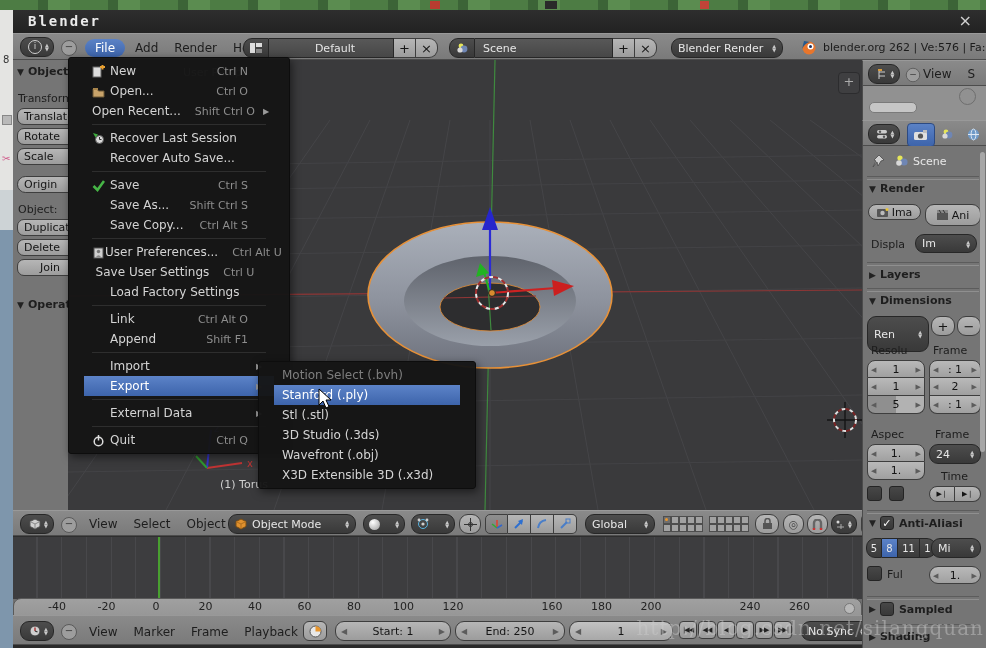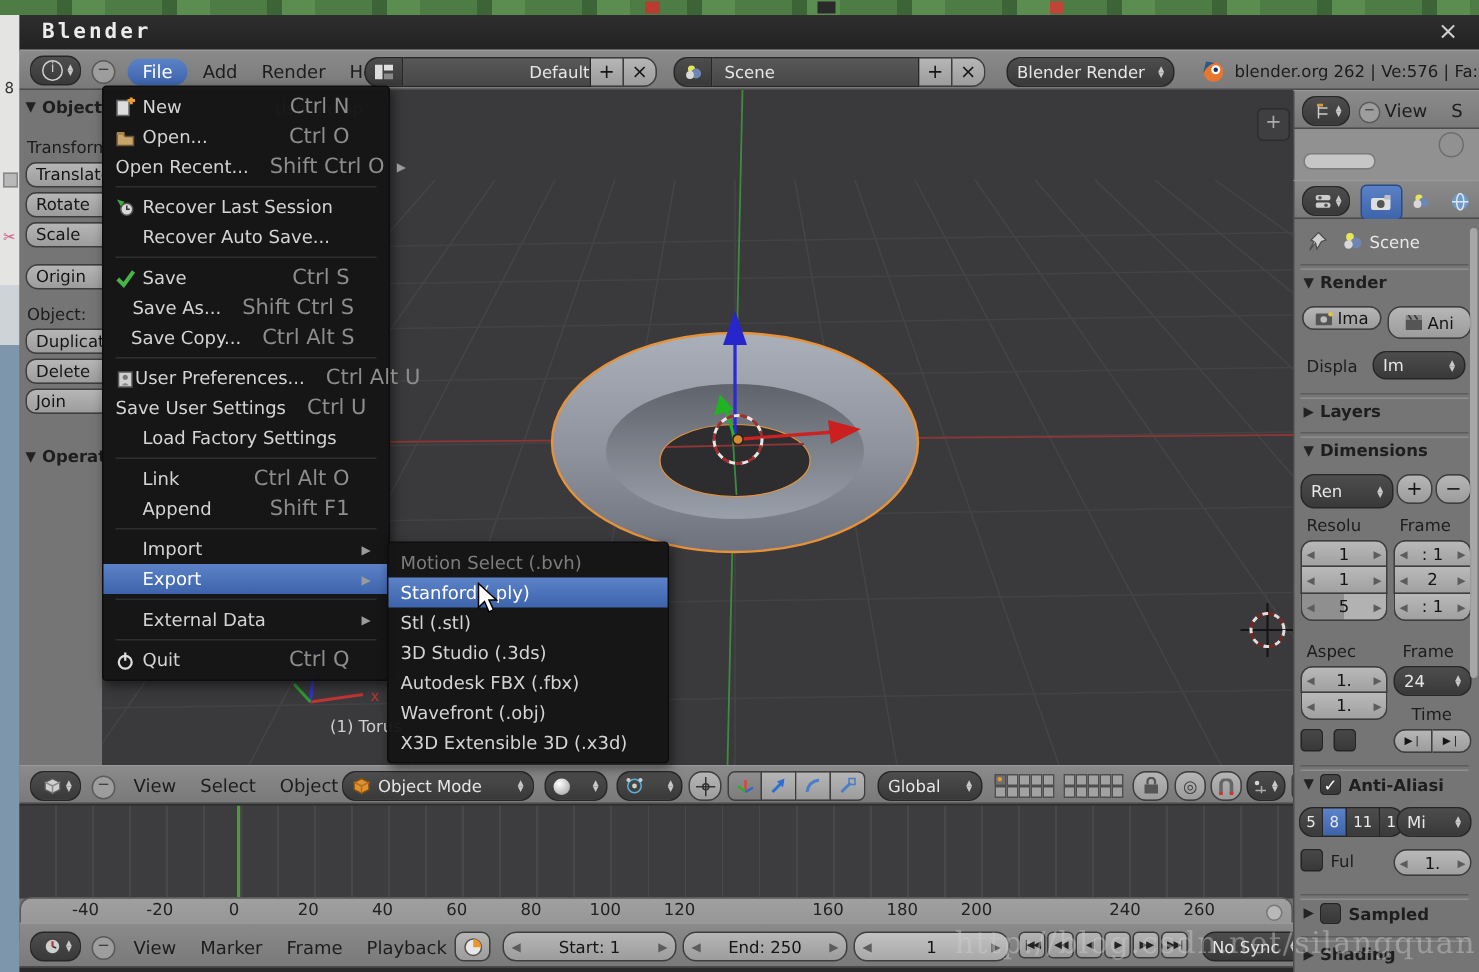--- a/index.html
+++ b/index.html
@@ -15,26 +15,26 @@
       color:#e6e6e6;font-size:11px;display:flex;align-items:center;justify-content:center;box-sizing:border-box;}
   .ud{display:flex;flex-direction:column;font-size:5px;line-height:4px;color:#c9c9c9;margin-left:3px;}
   .t{color:#1d1d1d;font-size:11px;white-space:nowrap;}
   .mtxt{color:#1d1d1d;font-size:12px;margin-right:16px;white-space:nowrap;cursor:default;}
   .hdr{background:linear-gradient(#8a8a8a,#7a7a7a);border-top:1px solid #999;border-bottom:1px solid #4c4c4c;box-sizing:border-box;}
   .hr{position:absolute;height:2px;border-top:1px solid #5c5c5c;border-bottom:1px solid #8f8f8f;left:866px;width:112px;}
   .circ{width:14px;height:14px;border-radius:50%;background:#9d9d9d;border:1px solid #5a5a5a;
         color:#3a3a3a;font-size:10px;line-height:12px;text-align:center;}
   
   #fileMenu,#exportMenu{background:rgba(21,21,21,0.96);border:1px solid #0d0d0d;border-radius:3px;
-     box-shadow:2px 3px 8px rgba(0,0,0,.5);padding:3px 0;z-index:50;}
+     box-shadow:2px 3px 8px rgba(0,0,0,.5);padding:3px 15px;z-index:50;}
   #exportMenu{z-index:60;}
   .mi{height:20px;display:flex;align-items:center;padding:0 10px 0 8px;color:#d4d4d4;font-size:12px;}
   .mi .ic{width:18px;height:14px;display:inline-flex;align-items:center;}
   .mi .lb{flex:1;white-space:nowrap;}
-  .mi .hk{color:#8d8d8d;font-size:14px;margin-left:14px;white-space:nowrap;}
+  .mi .hk{color:#8d8d8d;font-size:11px;margin-left:14px;white-space:nowrap;}
   .mi .arrow{color:#9a9a9a;font-size:8px;margin-left:8px;width:8px;}
   .mi.highlighted{background:linear-gradient(#5c83c8,#3d64ab);color:#fff;}
   .mi.dim{color:#7e7e7e;}
   .msep{height:1px;background:#2e2e2e;margin:3px 8px;}
   
   .lay{display:grid;grid-template-columns:repeat(5,8px);grid-template-rows:repeat(2,8px);}
   .lay span{box-sizing:border-box;border:1px solid #4e4e4e;background:#a2a2a2;position:relative;}
   .lay span.active{background:#6e6e6e;}
   .lay span.active i{position:absolute;left:1px;top:1px;width:3px;height:3px;border-radius:50%;background:#e8962e;}
   
@@ -100,21 +100,21 @@
       </div>
 
     <div class="row abs" style="left:230px;top:4px;">
       <div class="dk" style="width:26px;height:20px;border-radius:9px 0 0 9px;">
         <svg width="12" height="10">
             <rect x="0" y="0" width="5" height="10" fill="#ddd"></rect>
             <rect x="6" y="0" width="6" height="4" fill="#ddd"></rect>
             <rect x="6" y="6" width="6" height="4" fill="#888"></rect>
           </svg>
       </div>
-      <div class="dk" style="width:125px;height:20px;border-radius:0;border-left:0;justify-content:flex-end;padding-left:8px;background:linear-gradient(#585858,#474747);">
+      <div class="dk" style="width:125px;height:20px;border-radius:0;border-left:0;justify-content:center;padding-left:8px;background:linear-gradient(#585858,#474747);">
         <span>Default</span>
       </div>
       <div class="cap" style="width:22px;height:20px;border-radius:0;border-left:0;font-size:13px;">
           <span>+</span>
         </div>
       <div class="cap" style="width:22px;height:20px;border-radius:0 9px 9px 0;border-left:0;font-size:13px;">
           <span>×</span>
         </div>
     </div>
 
@@ -165,21 +165,21 @@
         <div class="cap" style="width: 60px; height: 17px; margin: 0px 0px 3px 4px; justify-content: flex-start; padding-left: 6px; border-radius: 7px;">Scale</div>
       </div>
     <div style="height:8px;"></div>
     <div class="cap" style="width:60px;height:17px;margin-left:4px;justify-content:flex-start;padding-left:6px;">
         <span>Origin</span>
       </div>
     <div class="t" style="margin:10px 0 3px 5px;">Object:</div>
     <div id="tsObject">
         <div class="cap" style="width: 60px; height: 17px; margin: 0px 0px 3px 4px; justify-content: flex-start; padding-left: 6px; border-radius: 7px;">Duplicate</div>
         <div class="cap" style="width: 60px; height: 17px; margin: 0px 0px 3px 4px; justify-content: flex-start; padding-left: 6px; border-radius: 7px;">Delete</div>
-        <div class="cap" style="width: 60px; height: 17px; margin: 0px 0px 3px 4px; justify-content: flex-start; padding-left: 6px; border-radius: 7px;">Join</div>
+        <div class="cap" style="width: 60px; height: 17px; margin: 0px 0px 3px 4px; justify-content: flex-start; padding-left: 22px; border-radius: 7px;">Join</div>
       </div>
     <div class="row" style="margin:22px 0 0 4px;">
         <span class="tri">▼</span>
         <span class="ph">Operator</span>
       </div>
   </div>
 
   <div class="abs" style="left:68px;top:60px;width:794px;height:450px;background:#3a3a3c;overflow:hidden;">
     <svg id="vpsvg" width="794" height="450">
       <defs>
@@ -597,21 +597,21 @@
     <div class="row abs" style="left:6px;top:122px;">
         <span class="tri">▶</span>
         <span class="ph">Layers</span>
       </div>
     <div class="hr" style="top:142px;left:4px;width:112px;"></div>
 
     <div class="row abs" style="left:6px;top:148px;">
         <span class="tri">▼</span>
         <span class="ph">Dimensions</span>
       </div>
-    <div class="dk row abs" style="left:4px;top:170px;width:62px;height:23px;justify-content:space-between;padding:0 6px;">
+    <div class="dk row abs" style="left:4px;top:170px;width:62px;height:36px;justify-content:space-between;padding:0 6px;">
       <span>Ren</span>
       <span class="ud">
           <span>▲</span>
           <span>▼</span>
         </span>
     </div>
     <div class="cap abs" style="left:68px;top:170px;width:24px;height:20px;font-size:13px;">
         <span>+</span>
       </div>
     <div class="cap abs" style="left:94px;top:170px;width:24px;height:20px;font-size:13px;">
@@ -871,24 +871,20 @@
       </div>
       <div class="mi">
         <span class="lb">Stl (.stl)</span>
         <span class="arrow"></span>
       </div>
       <div class="mi">
         <span class="lb">3D Studio (.3ds)</span>
         <span class="arrow"></span>
       </div>
       <div class="mi">
-        <span class="lb">Autodesk FBX (.fbx)</span>
-        <span class="arrow"></span>
-      </div>
-      <div class="mi">
         <span class="lb">Wavefront (.obj)</span>
         <span class="arrow"></span>
       </div>
       <div class="mi">
         <span class="lb">X3D Extensible 3D (.x3d)</span>
         <span class="arrow"></span>
       </div>
     </div>
 
   <div class="abs" style="right:2px;bottom:8px;z-index:90;color:rgba(205,205,205,0.45);font-size:20px;letter-spacing:1px;white-space:nowrap;font-family:'DejaVu Serif',serif;">http://blog.csdn.net/silangquan</div>

